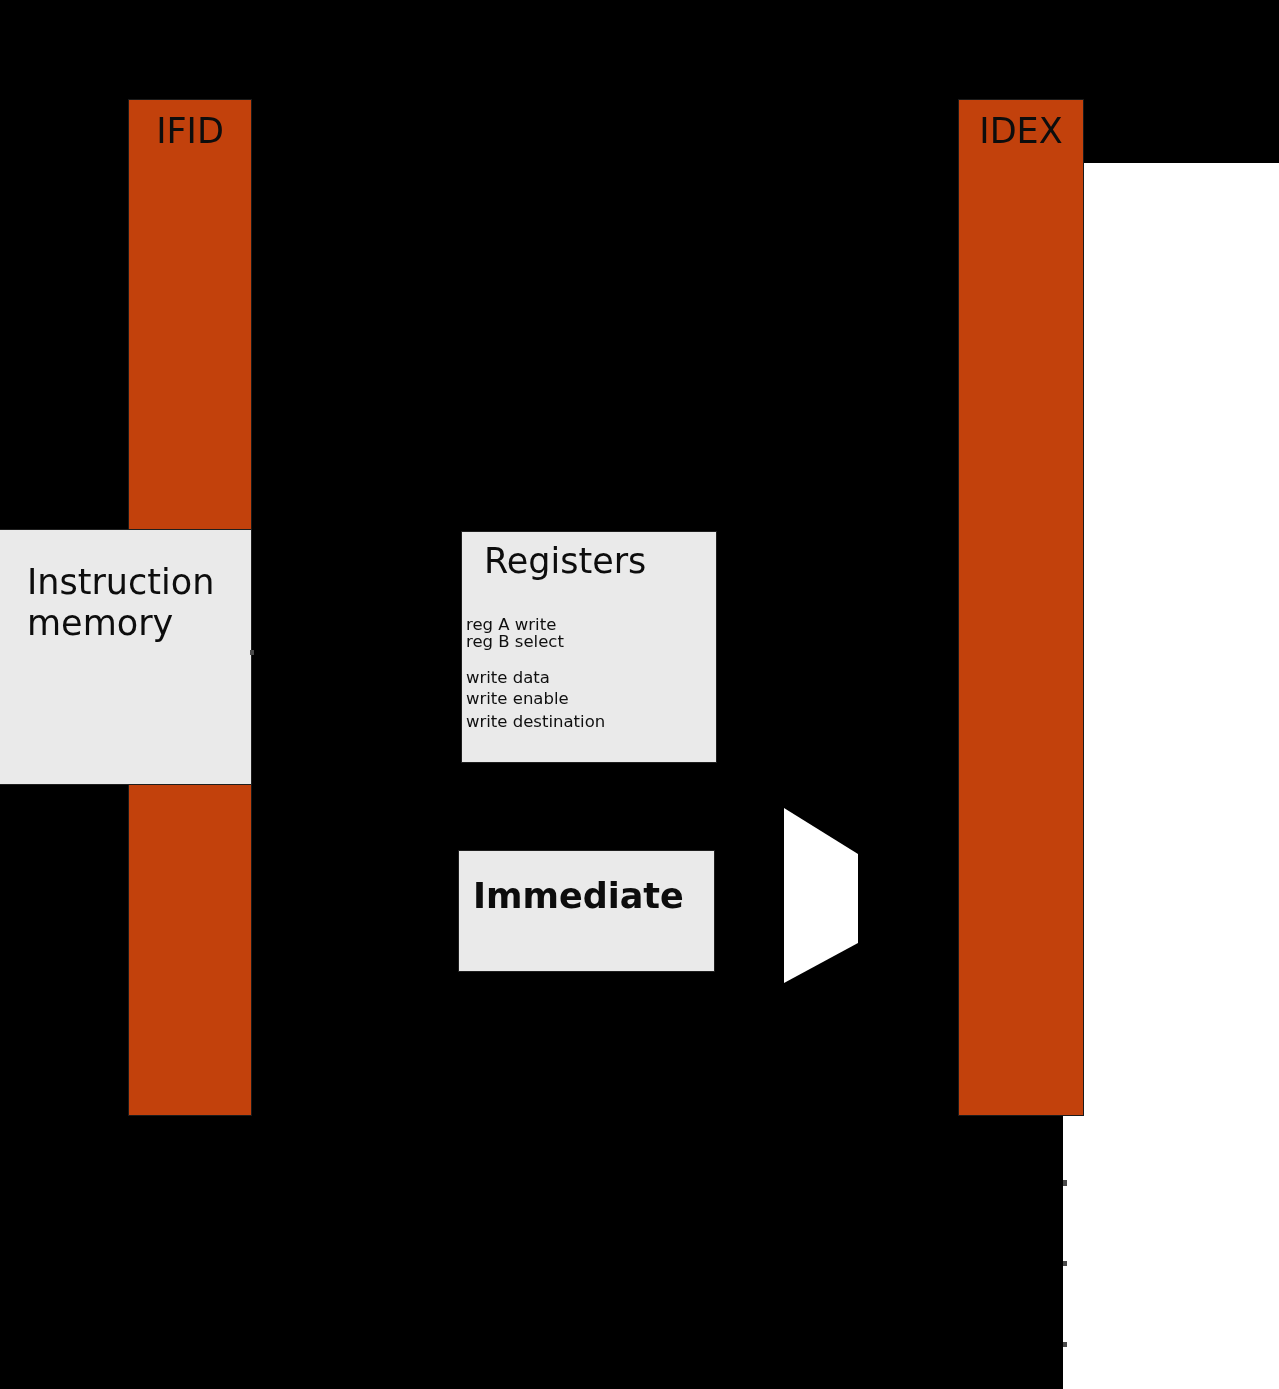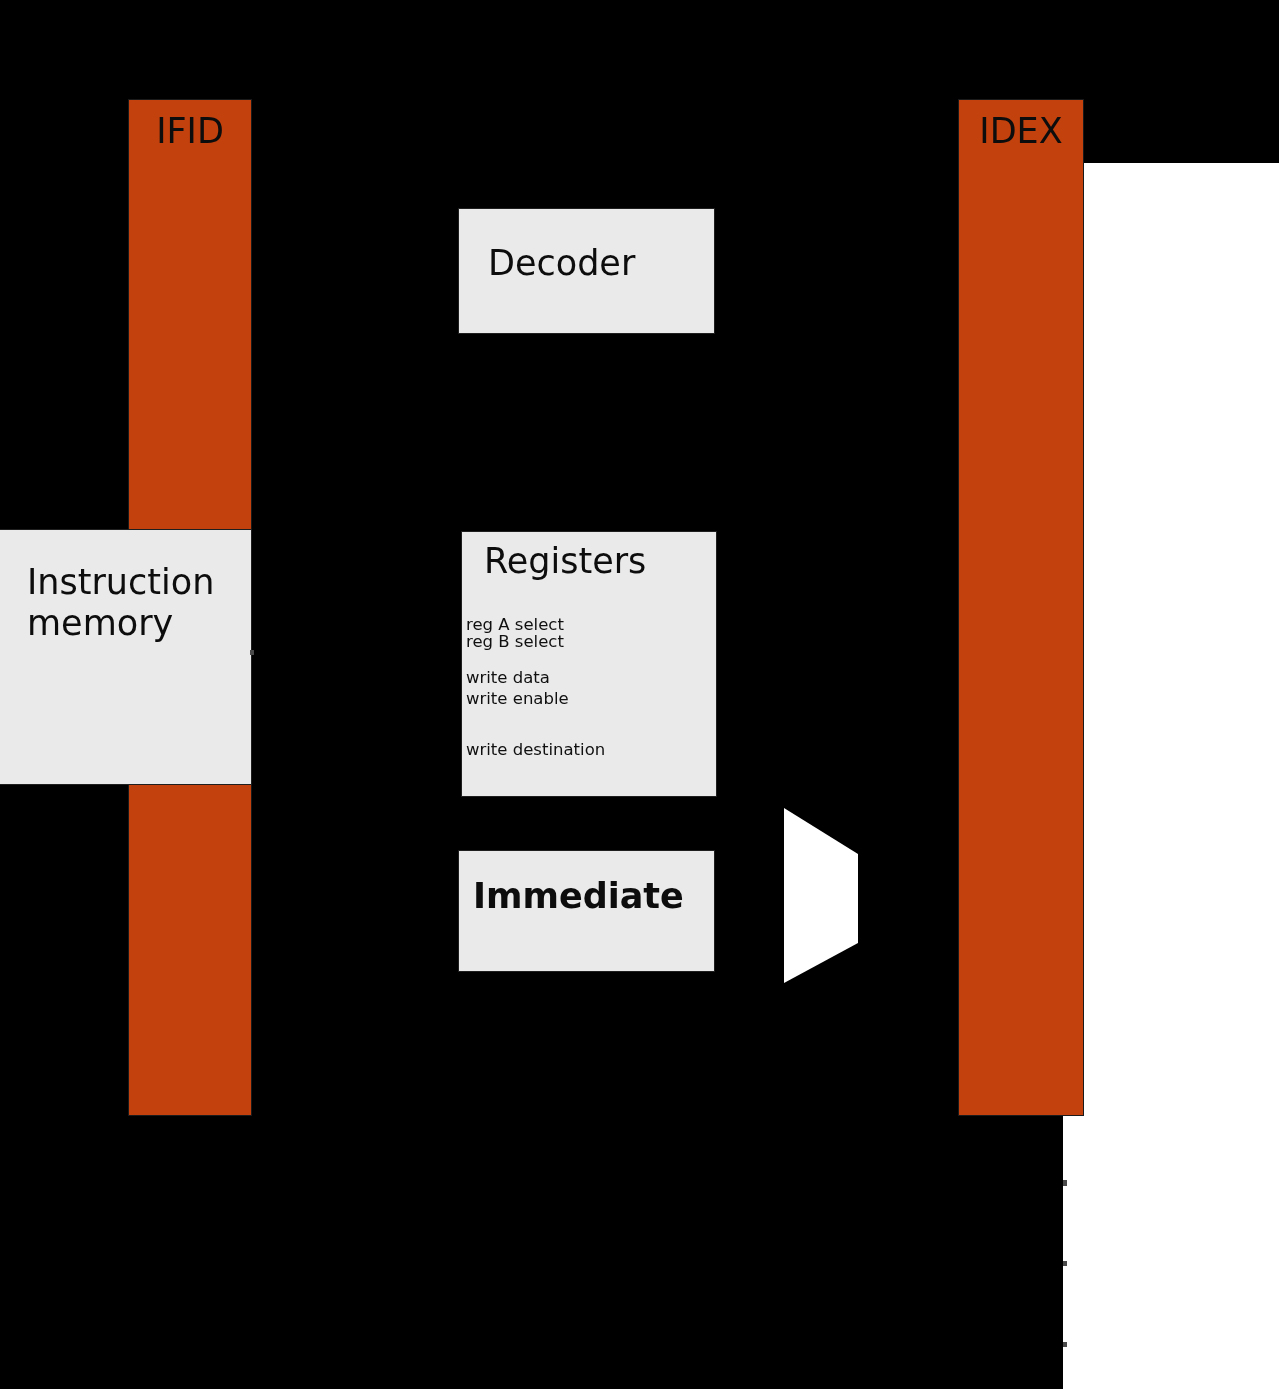--- a/index.html
+++ b/index.html
@@ -79,32 +79,29 @@
   <div class="white-plate" style="left:1063px; top:163px; width:216px; height:1226px;"></div>
 
   <div class="pipe-bar" style="left:128px; top:99px; width:124px; height:1017px;">
     <span class="bar-label">IFID</span>
   </div>
 
   <div class="pipe-bar" style="left:913px; top:99px; width:126px; height:1017px;margin-left:45px;">
     <span class="bar-label">IDEX</span>
   </div>
 
-  <div class="block" style="left:458px; top:208px; width:257px; height:126px;">
-    <span class="block-title" style="left:29px; top:34px;">Decoder</span>
-  </div>
 
-  <div class="block" style="left:461px; top:531px; width:256px; height:266px;">
+  <div class="block" style="left:461px; top:531px; width:256px; height:232px;">
     <span class="block-title" style="left:22px; top:9px;">Registers</span>
     <div class="port-list" style="left:4px; top:85px;">
-      <span class="port" style="margin-top:0px;">reg A select</span>
+      <span class="port" style="margin-top:0px;">reg A write</span>
       <span class="port" style="">reg B select</span>
       <span class="port" style="margin-top:20px;">write data</span>
       <span class="port" style="margin-top:4px;">write enable</span>
-      <span class="port" style="margin-top:35px;text-align:right;">write destination</span>
+      <span class="port" style="margin-top:7px;text-align:right;">write destination</span>
     </div>
   </div>
 
   <div class="block" style="left:-2px; top:529px; width:254px; height:256px;">
     <span class="block-title" style="left:28px; top:32px;">Instruction
 memory</span>
   </div>
 
   <div class="block" style="left:458px; top:850px; width:257px; height:122px;font-weight:bold;">
     <span class="block-title" style="left:14px; top:25px;">Immediate</span>

